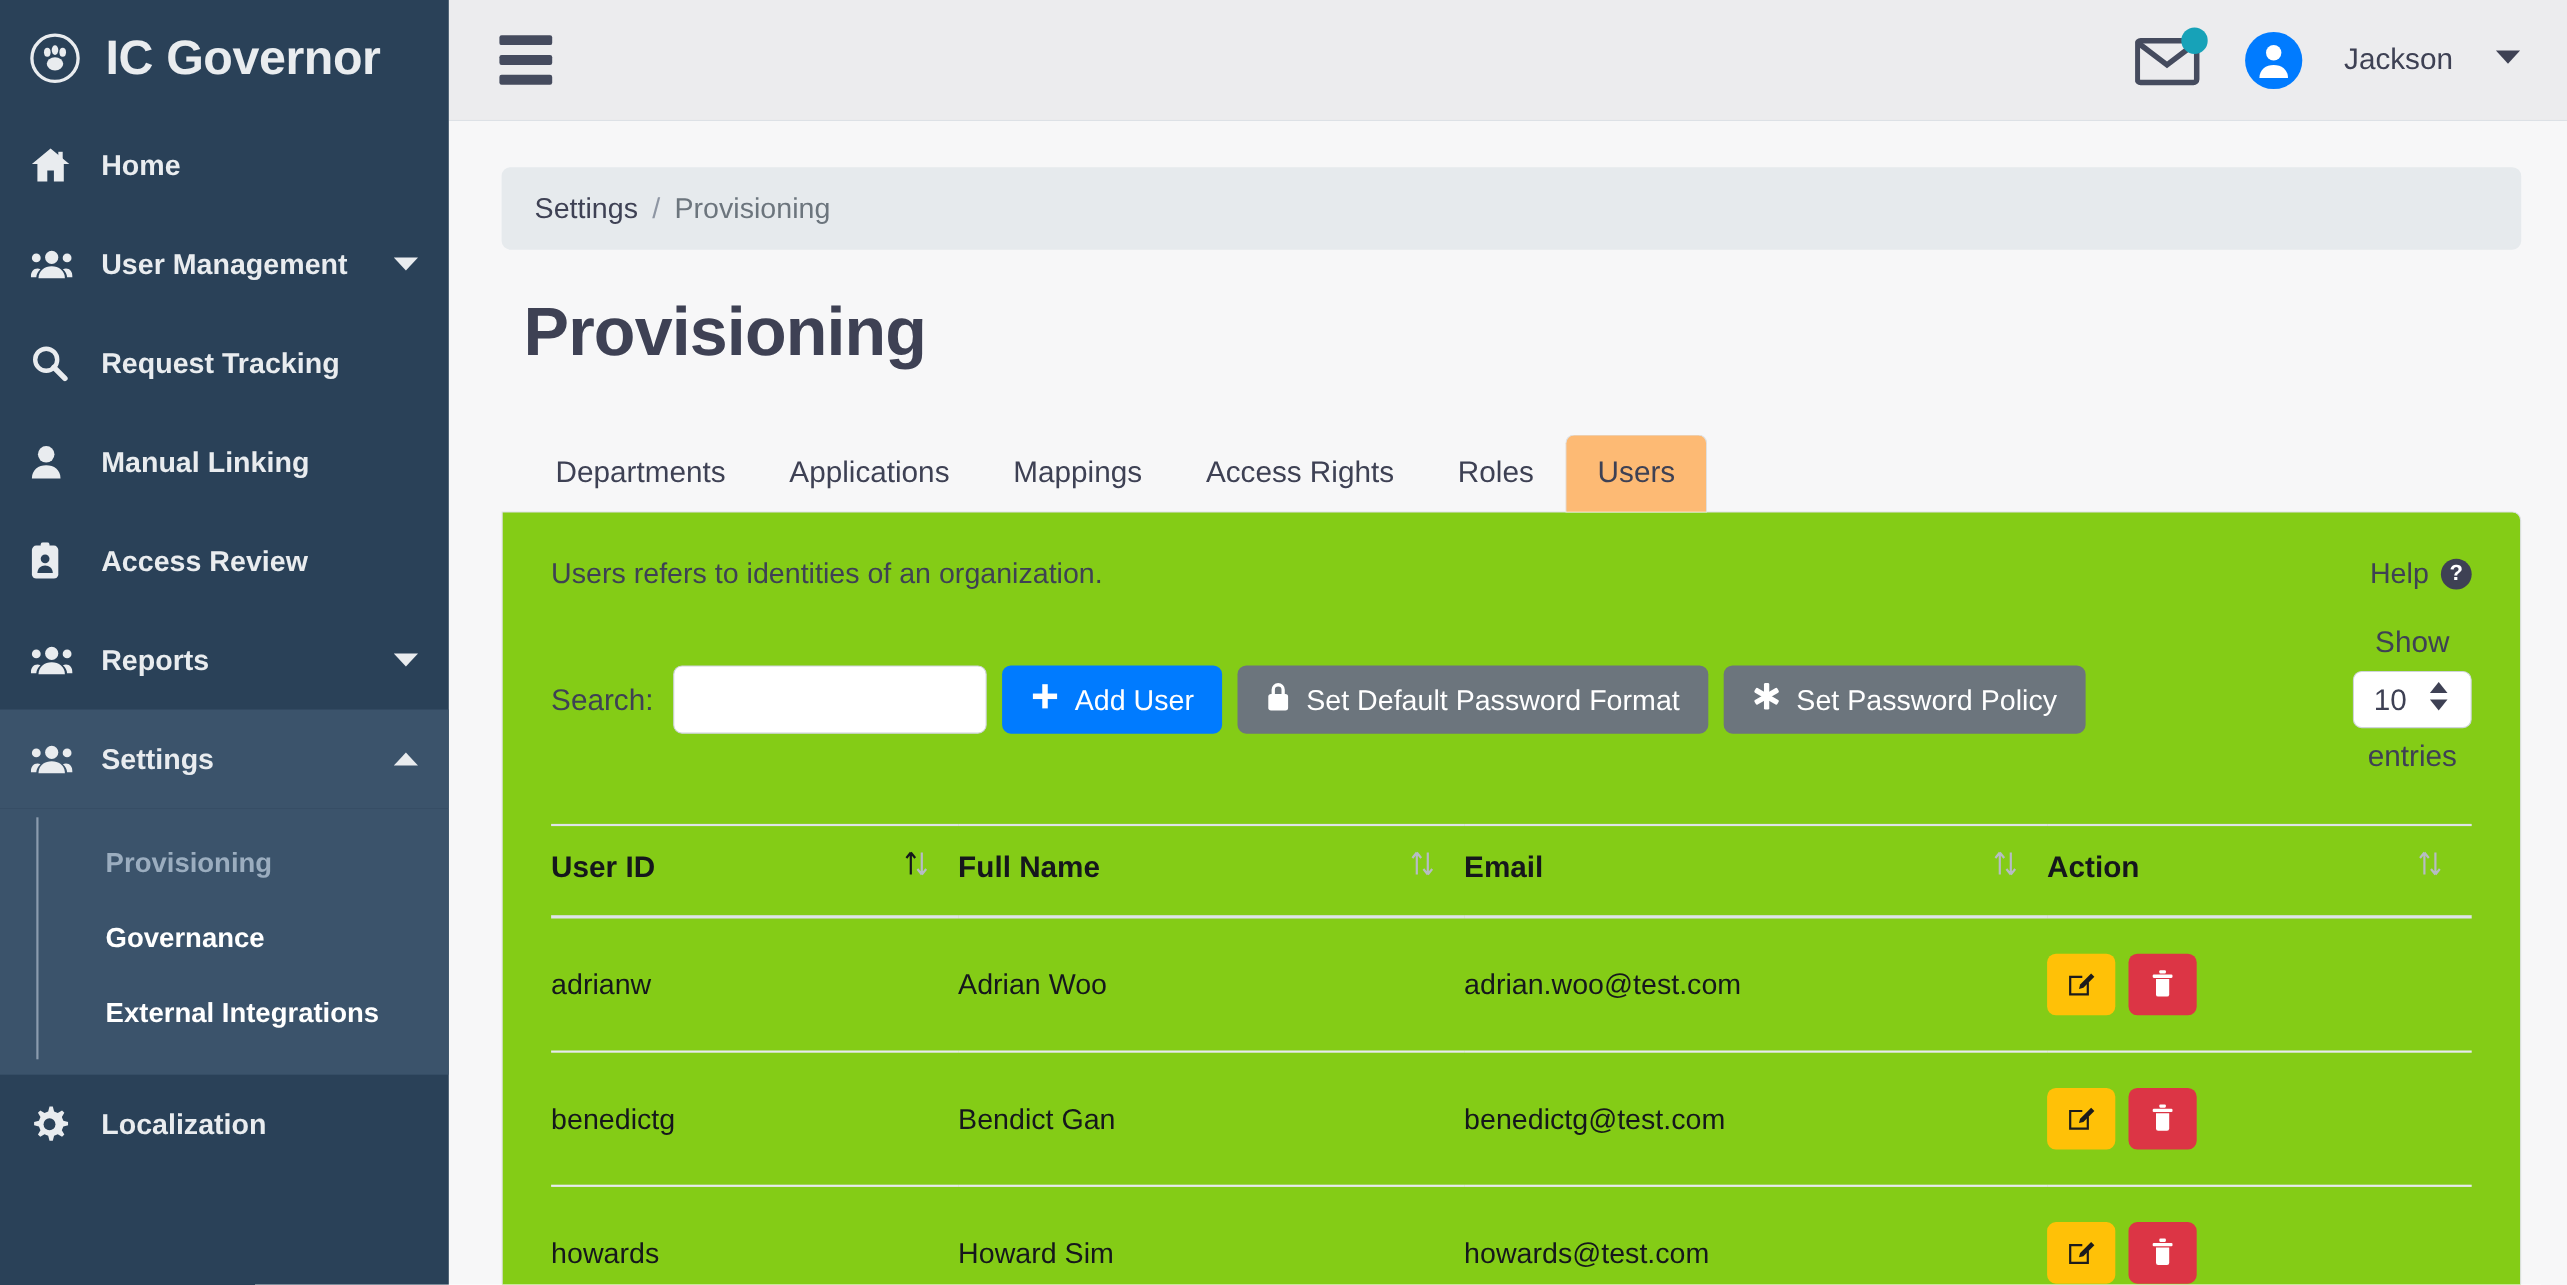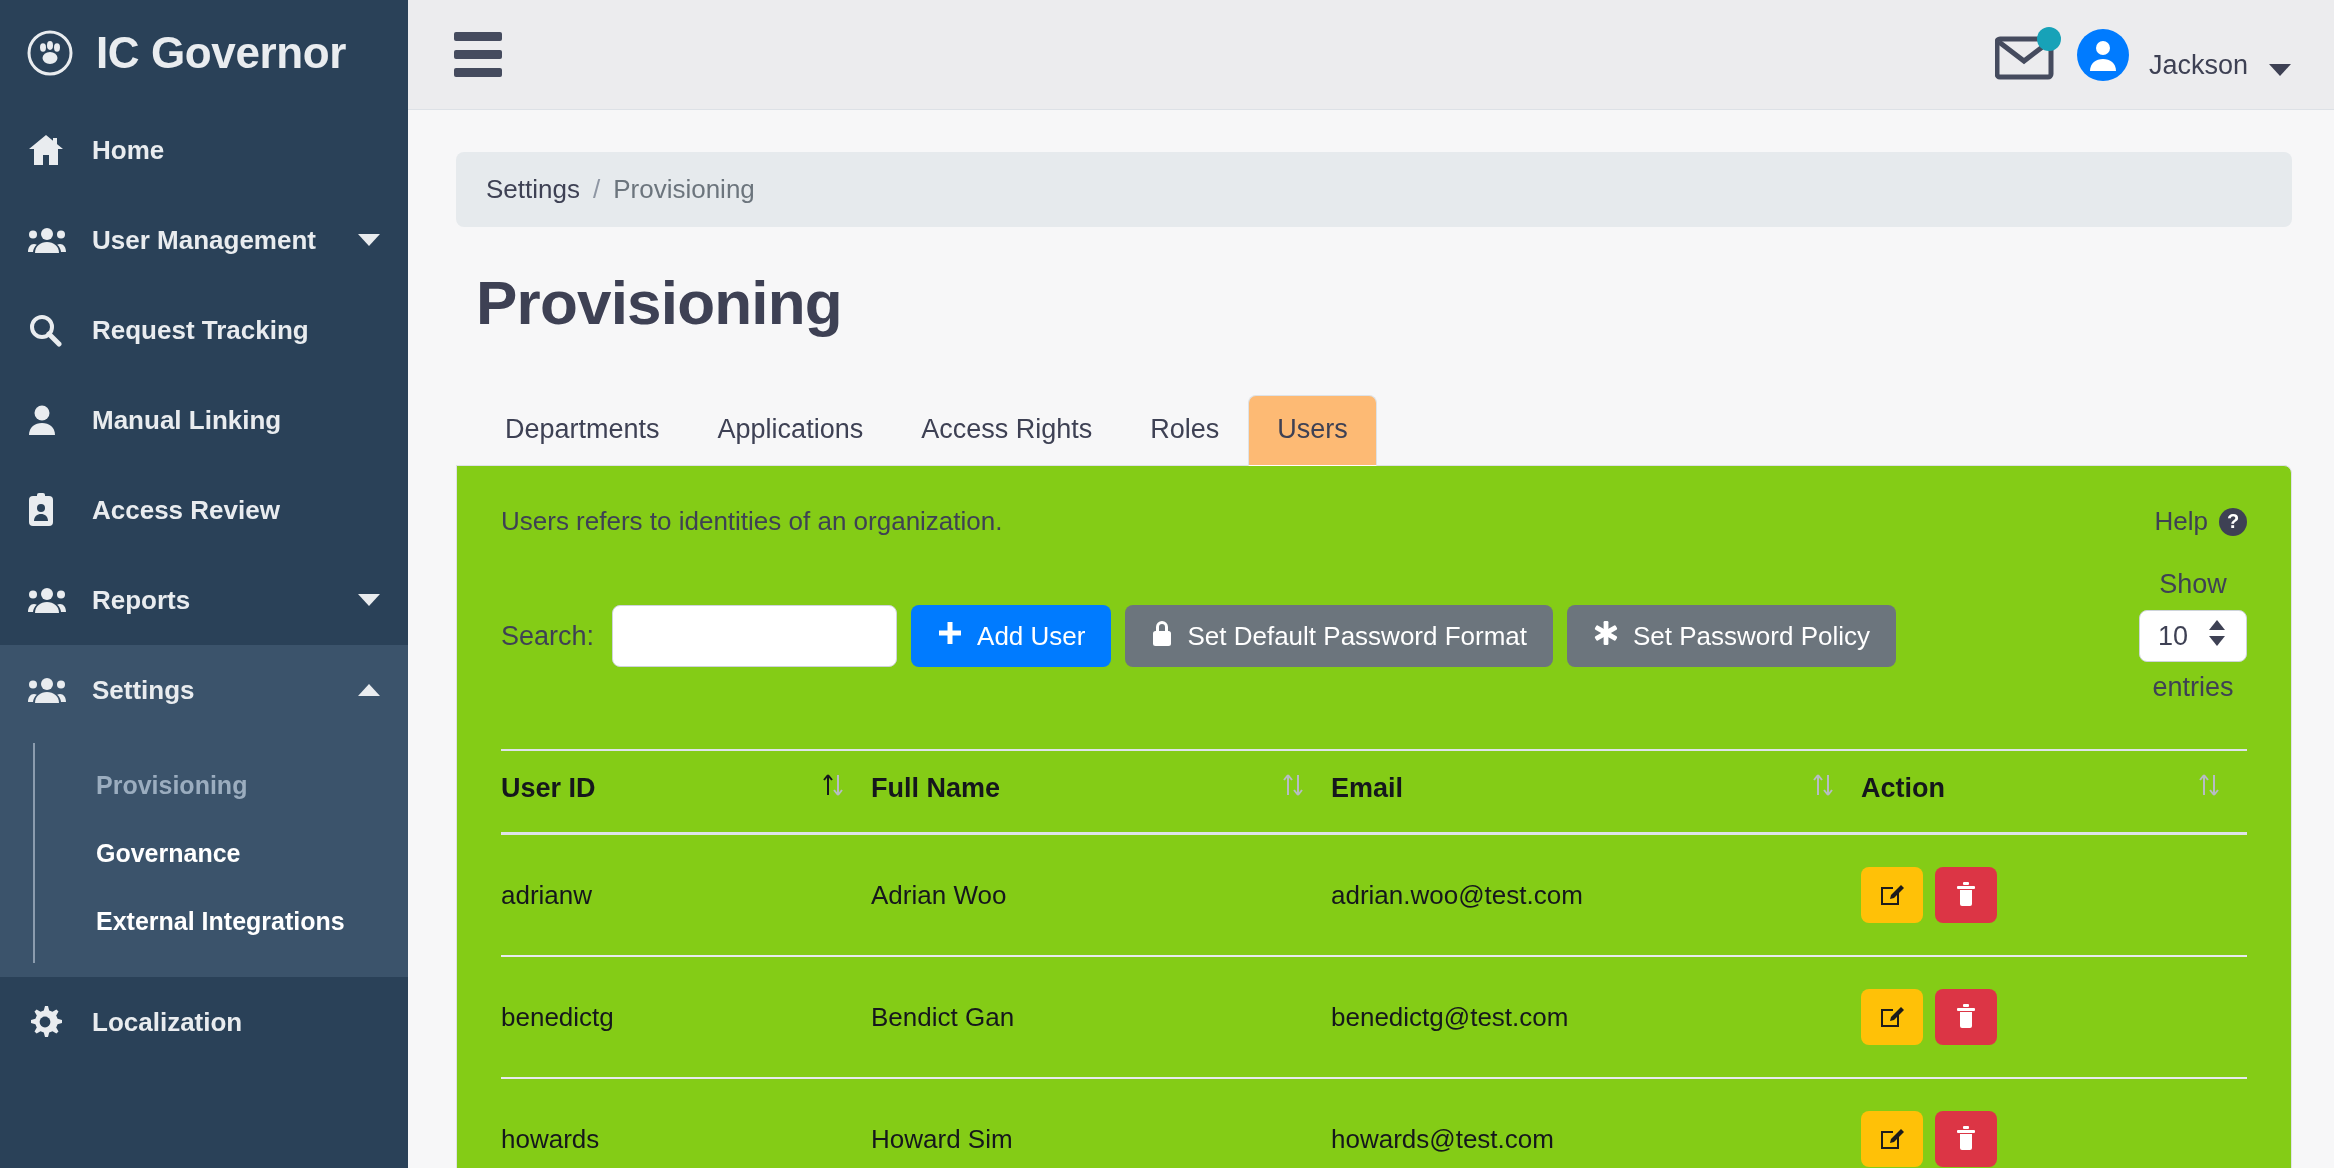--- a/index.html
+++ b/index.html
@@ -60,21 +60,21 @@
   .right { flex: 1 1 auto; height: 1168px; display: flex; flex-direction: column;
            background: #f7f7f8; overflow: hidden; }
   .topbar {
     height: 110px; flex: 0 0 110px; background: #ececee;
     border-bottom: 1px solid #dde1e6;
     display: flex; align-items: center; justify-content: space-between;
     padding: 0 42px 0 40px;
   }
   .hamburger { display: flex; flex-direction: column; gap: 9px; cursor: pointer; padding: 6px; }
   .hamburger span { display: block; width: 48px; height: 9px; background: #454b5e; border-radius: 2px; }
-  .topbar-right { display: flex; align-items: flex-end; gap: 20px; }
+  .topbar-right { display: flex; align-items: center; gap: 38px; }
   .mail-wrap { position: relative; width: 62px; height: 48px; cursor: pointer; }
   .badge-dot {
     position: absolute; right: -4px; top: -6px; width: 24px; height: 24px;
     border-radius: 50%; background: #17a2b8;
   }
   .avatar {
     width: 52px; height: 52px; border-radius: 50%; background: #007bff;
     display: flex; align-items: center; justify-content: center;
   }
   .user-name { font-size: 27px; color: #3e4154; white-space: nowrap; }
@@ -343,20 +343,21 @@
         <span>Settings</span>
         <span class="bc-sep">/</span>
         <span class="bc-current">Provisioning</span>
       </div>
 
       <h1 class="page-title">Provisioning</h1>
 
       <div class="tabs">
         <div class="tab">Departments</div>
         <div class="tab">Applications</div>
+        <div class="tab">Mappings</div>
         <div class="tab">Access Rights</div>
         <div class="tab">Roles</div>
         <div class="tab active">Users</div>
       </div>
 
       <div class="card">
 
         <div class="card-top">
           <div class="card-desc">Users refers to identities of an organization.</div>
           <div class="help-link">

